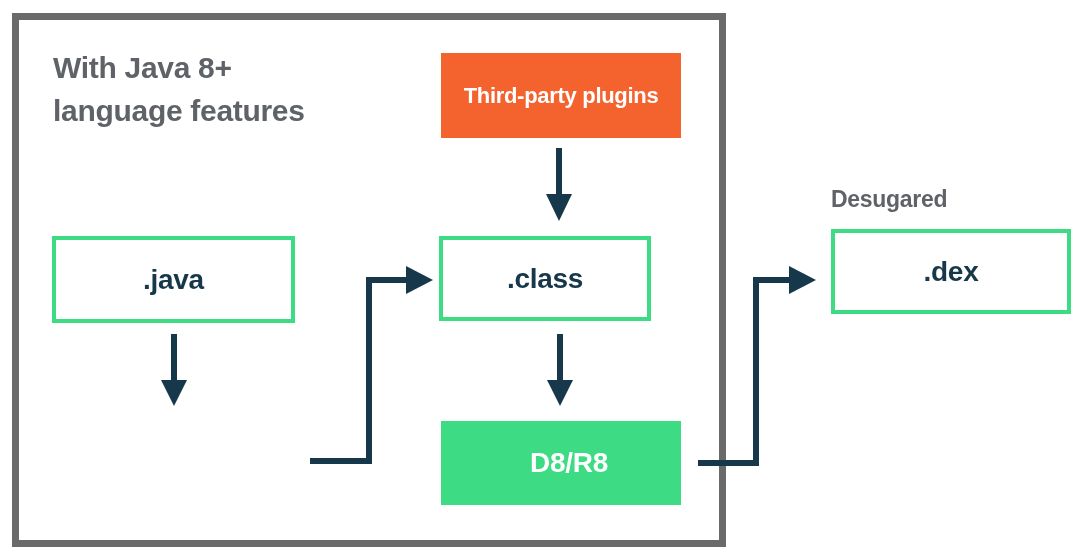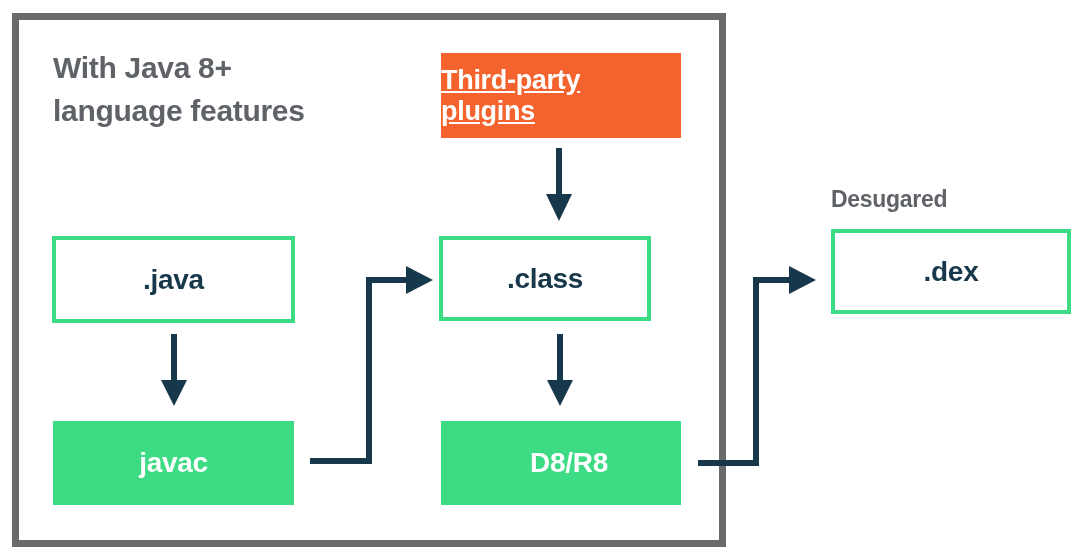--- a/index.html
+++ b/index.html
@@ -51,22 +51,21 @@
     font-size: 28px;
   }
   .node.fill-green {
     background: var(--green);
     color: #ffffff;
     font-size: 28px;
   }
   .node.fill-orange {
     background: var(--orange);
     color: #ffffff;
-    font-size: 27px;
-    text-decoration: underline;
+    font-size: 22px;
   }
   .node-third-party { left: 441px; top: 53px;  width: 240px; height: 85px; }
   .node-java       { left: 52px;  top: 236px; width: 243px; height: 87px; }
   .node-class      { left: 439px; top: 236px; width: 212px; height: 85px; }
   .node-dex        { left: 831px; top: 229px; width: 240px; height: 85px; }
   .node-javac      { left: 53px;  top: 421px; width: 241px; height: 84px; }
   .node-d8r8       { left: 441px; top: 421px; width: 240px; height: 84px; padding-left: 16px; }
   .desugared {
     position: absolute;
     left: 831px; top: 186px;
@@ -104,21 +103,20 @@
 language features</div>
 
   <div class="node fill-orange node-third-party">Third-party plugins</div>
 
   <div class="node outline node-java">.java</div>
 
   <div class="node outline node-class">.class</div>
 
   <div class="node outline node-dex">.dex</div>
 
-  <div class="node fill-green node-javac">javac</div>
 
   <div class="node fill-green node-d8r8">D8/R8</div>
 
   <div class="desugared">Desugared</div>
 
   <svg class="connectors" viewBox="0 0 1085 559">
 
     <g>
       <line class="shaft" x1="174" y1="334" x2="174" y2="382"></line>
       <polygon class="head" points="161,380 187,380 174,406"></polygon>

